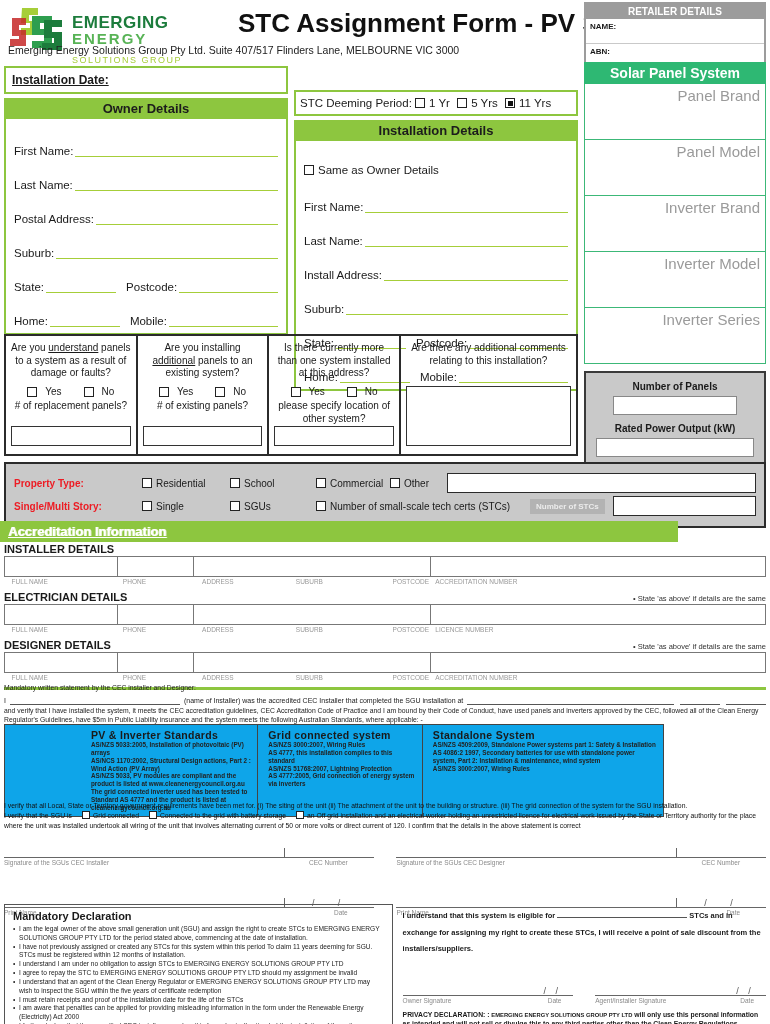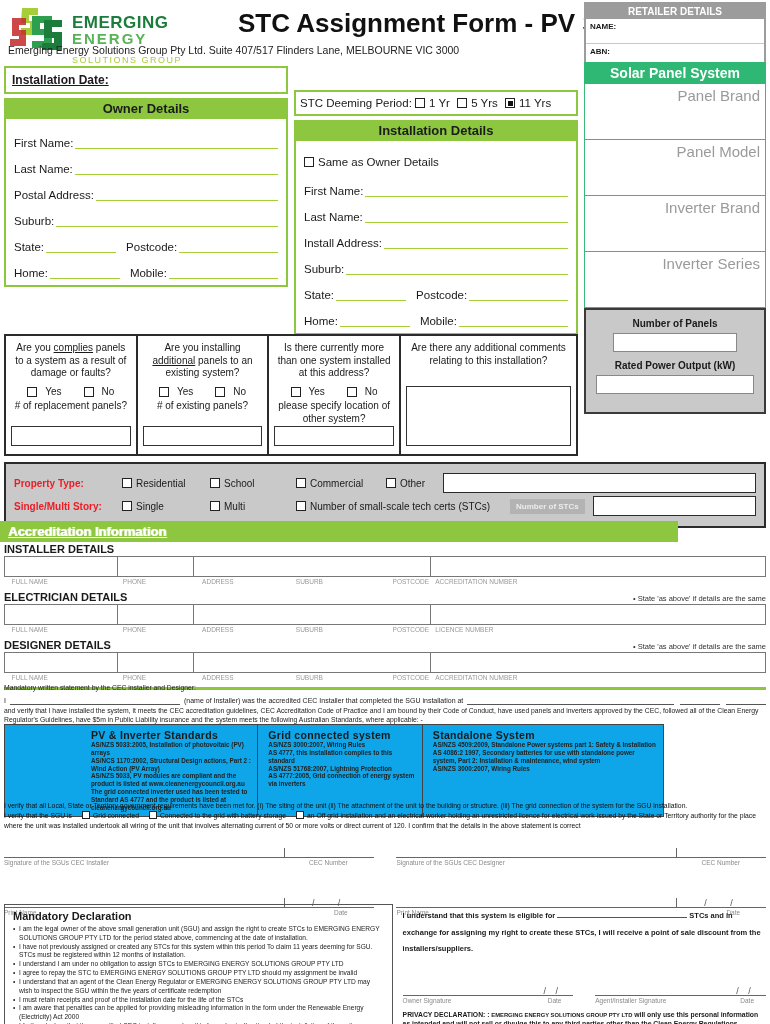--- a/index.html
+++ b/index.html
@@ -21,57 +21,57 @@
 
   
   .col { position:absolute; top:66px; }
   .col-left { left:4px; width:284px; }
   .col-right { left:294px; width:284px; }
   .gbox { border:2px solid #8dc63f; background:#fff; }
   .idate { font-size:12px; font-weight:bold; text-decoration:underline; padding:5px 6px; }
   .deem { font-size:11.5px; padding:5px 4px; white-space:nowrap;margin-top:24px; }
   .sec-hd { background:#8dc63f; color:#1c1c1c; font-weight:bold; font-size:13px; text-align:center; padding:3px 0; }
   .fbody { border:2px solid #8dc63f; border-top:none; background:#fff; padding:4px 0 6px 0; }
-  .frow { display:flex; align-items:flex-end; margin:7px 8px 0 8px; font-size:11.5px; min-height:19px;}
+  .frow { display:flex; align-items:flex-end; margin:15px 8px 0 8px; font-size:11.5px; min-height:19px;}
   .flbl { white-space:nowrap; }
   .fl { flex:1; border-bottom:1px solid #a6ce39; height:14px; margin-left:2px; }
   .fl.short { flex:0 0 70px; margin-right:10px; }
   .cb { display:inline-block; width:10px; height:10px; border:1.5px solid #222; background:#fff; vertical-align:-1px; flex:none;}
   .cb.checked { position:relative; }
   .cb.checked::after { content:""; position:absolute; left:1.5px; top:1.5px; right:1.5px; bottom:1.5px; background:#111; }
   .cblbl { margin:0 10px 0 4px; }
 
   
   .sidebar { position:absolute; top:62px; left:584px; width:182px; }
   .sp-hd { background:#2eb873; color:#fff; font-weight:bold; font-size:14px; text-align:center; padding:2px 0; border:1px solid #2eb873;}
   .sp-box { border:1px solid #3cb878; border-top:none; height:56px; padding:3px 5px; }
   .sp-lbl { font-size:15px; color:#9a9a9a; text-align:right; }
-  .np-box { background:#c9c9c9; border:2px solid #3a3a3a; padding:8px 10px 10px 10px; text-align:center; }
+  .np-box { margin-top:7px; background:#c9c9c9; border:2px solid #3a3a3a; padding:8px 10px 10px 10px; text-align:center; }
   .np-lbl { font-size:10px; font-weight:bold; margin-bottom:4px; }
   .np-inp { background:#fff; border:1px solid #888; height:19px; width:100%; margin-bottom:8px; }
 
   
   .questions { position:absolute; top:334px; left:4px; width:574px; display:flex; border:2px solid #2b2b2b; }
   .qcol { flex:1; border-right:2px solid #2b2b2b; padding:6px 5px 8px 5px; text-align:center; font-size:10px; display:flex; flex-direction:column;}
   .qcol:last-child { border-right:none; flex:1.38;border-radius:15px;}
   .qtext { min-height:40px; line-height:1.25; }
   .qu { text-decoration:underline; }
   .yn { display:flex; justify-content:center; gap:8px; margin:4px 0 3px 0; font-size:10px; align-items:center;}
   .qsub { min-height:26px; line-height:1.25; }
   .qinp { border:1.5px solid #333; background:#fff; height:20px; margin-top:auto;}
   .qbig { border:1.5px solid #333; background:#fff; flex:1; margin-top:4px; }
 
   
   .prop { position:absolute; top:462px; left:4px; width:762px; border:2px solid #2b2b2b; background:#c9c9c9; padding:6px 8px 7px 8px; font-size:10px;}
   .prow { display:flex; align-items:center; margin:3px 0; }
-  .plbl { color:#ed1c24; font-weight:bold; width:108px; flex:none;}
+  .plbl { color:#ed1c24; font-weight:bold; width:128px; flex:none;}
   .popt { display:flex; align-items:center; }
   .pinp { flex:1; border:1.5px solid #2b2b2b; background:#fff; height:20px; margin-left:8px;}
   .stc-tag { background:#b3b3b3; color:#ececec; font-size:8px; font-weight:bold; padding:3px 6px; margin-left:10px; white-space:nowrap;}
-  .w1{width:88px;} .w2{width:86px;} .w3{width:90px;}
+  .w1{width:88px;} .w2{width:86px;} .w3{width:74px;}
 
   
   .accred { position:absolute; top:521px; left:0; width:678px; background:#8dc63f; color:#fff; font-weight:bold; font-size:13px; padding:3px 0 3px 8px;}
   .accred span { text-decoration:underline; text-shadow:1px 0 0 #e8f4d4; }
 
   
   .details { position:absolute; top:543px; left:4px; width:762px; }
   .d-hd-row { display:flex; justify-content:space-between; align-items:flex-end; }
   .d-hd { font-size:11px; font-weight:bold; }
   .d-note { font-size:7.5px; color:#333; }
@@ -238,33 +238,36 @@
     <div class="sp-box">
         <div class="sp-lbl">Panel Brand</div>
       </div>
     <div class="sp-box">
         <div class="sp-lbl">Panel Model</div>
       </div>
     <div class="sp-box">
         <div class="sp-lbl">Inverter Brand</div>
       </div>
     <div class="sp-box">
+        <div class="sp-lbl">Inverter Model</div>
+      </div>
+    <div class="sp-box">
         <div class="sp-lbl">Inverter Series</div>
       </div>
     <div class="np-box">
       <div class="np-lbl">Number of Panels</div>
       <div class="np-inp" style="width:78%;margin:0 auto 8px auto;"></div>
       <div class="np-lbl">Rated Power Output (kW)</div>
       <div class="np-inp"></div>
     </div>
   </div>
 
   <div class="questions">
     <div class="qcol">
-      <div class="qtext"><span>Are you </span><span class="qu">complies</span><span> panels to a system as a result of damage or faults?</span></div>
+      <div class="qtext"><span>Are you </span><span class="qu">understand</span><span> panels to a system as a result of damage or faults?</span></div>
       <div class="yn">
           <span class="cb"></span>
           <span>Yes</span>
           <span class="cb" style="margin-left:14px;"></span>
           <span>No</span>
         </div>
       <div class="qsub"># of replacement panels?</div>
       <div class="qinp"></div>
     </div>
     <div class="qcol">
@@ -317,21 +320,21 @@
       <span class="pinp"></span>
     </div>
     <div class="prow">
       <span class="plbl">Single/Multi Story:</span>
       <span class="popt w1">
           <span class="cb"></span>
           <span class="cblbl">Single</span>
         </span>
       <span class="popt w2">
           <span class="cb"></span>
-          <span class="cblbl">Multi</span>
+          <span class="cblbl">SGUs</span>
         </span>
       <span class="popt">
           <span class="cb"></span>
           <span class="cblbl">Number of small-scale tech certs (STCs)</span>
         </span>
       <span class="stc-tag">Number of STCs</span>
       <span class="pinp"></span>
     </div>
   </div>
 

